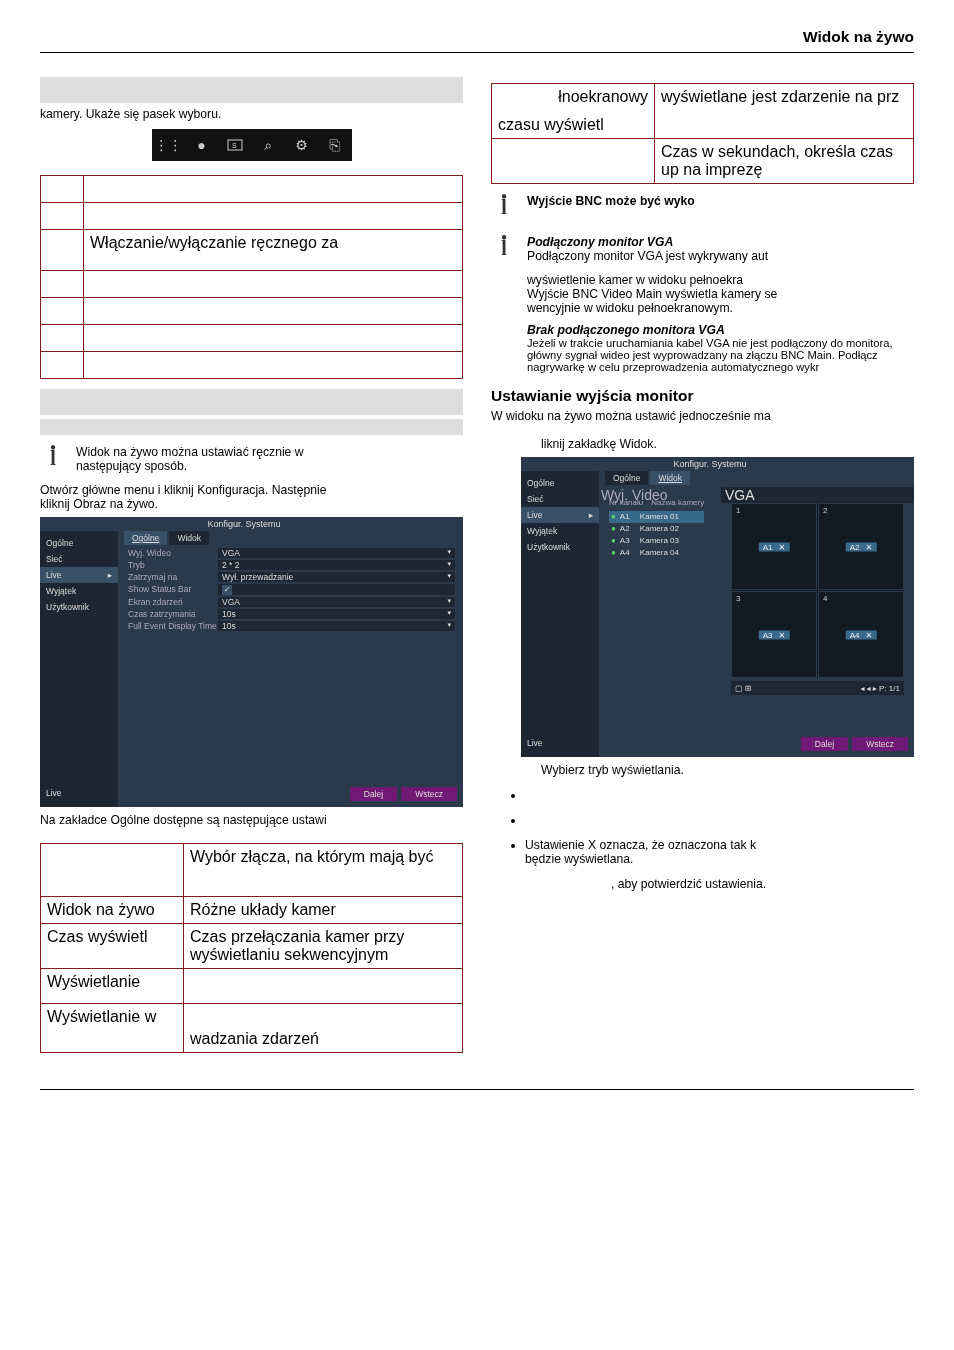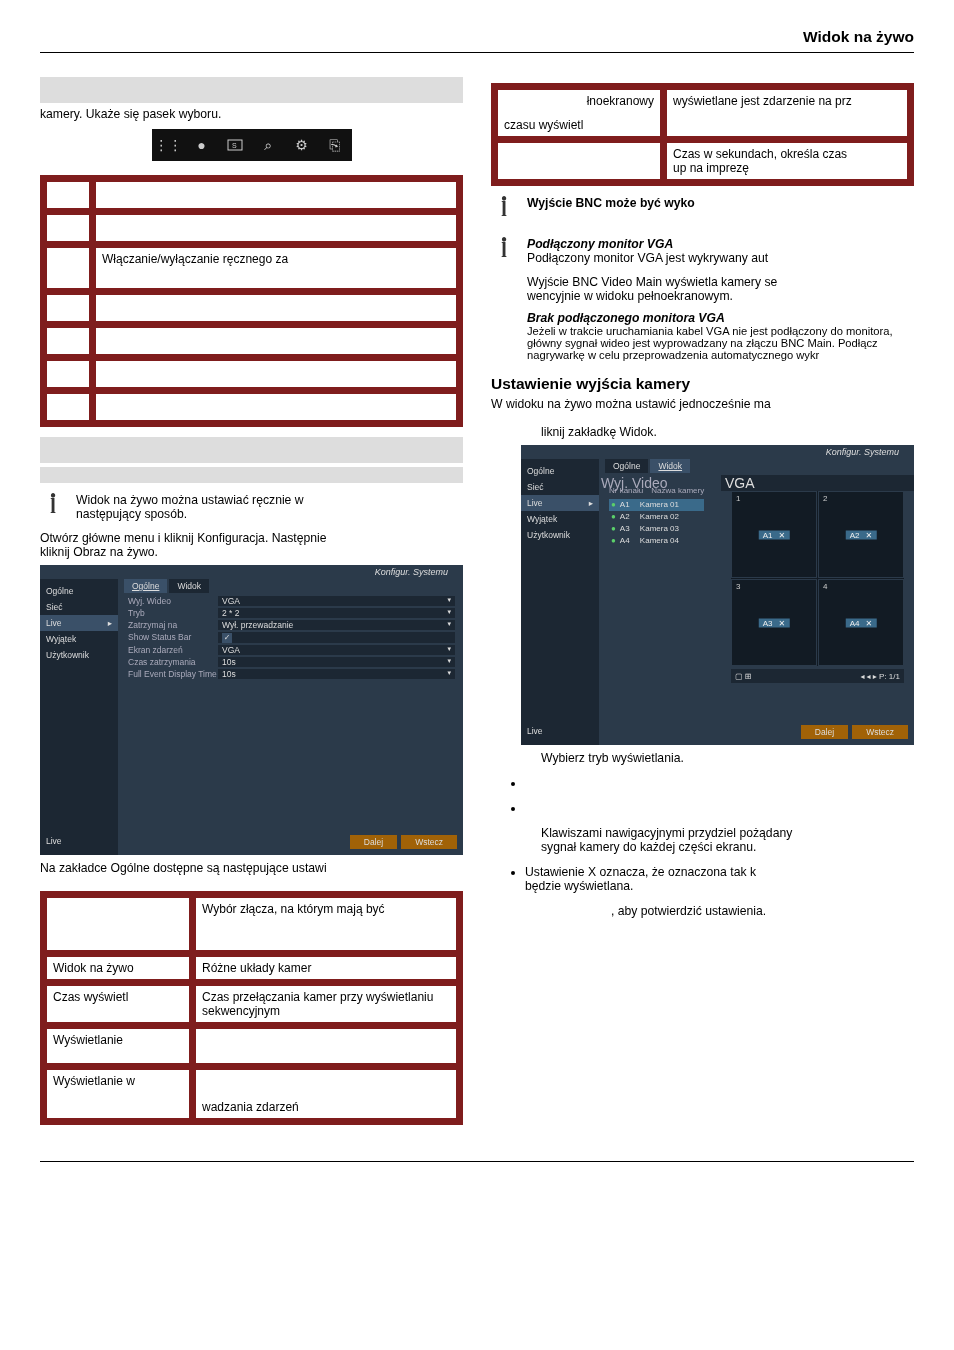--- a/index.html
+++ b/index.html
@@ -33,23 +33,23 @@
     height: 26px;
     margin-bottom: 4px;
   }
   .gray-band.short { height: 16px; }
   table.bordered {
     border-collapse: collapse;
     width: 100%;
     margin: 6px 0 10px 0;
   }
   table.bordered td {
-    border: 7px solid #7f1d1d;
+    border: 1px solid #7f1d1d;
     padding: 4px 6px;
-    font-size: 12px;
+    font-size: 16px;
     vertical-align: top;
   }
   .toolbar-img {
     background: #111;
     height: 32px;
     width: 200px;
     margin: 8px auto 14px auto;
     display: flex;
     align-items: center;
     justify-content: space-around;
@@ -103,23 +103,22 @@
     height: 290px;
     position: relative;
     color: #ddd;
     font-size: 9px;
     overflow: hidden;
     margin: 6px 0;
   }
   .screenshot .ss-title {
     position: absolute;
     top: 2px; left: 0; right: 15px;
-    text-align: right;
+    text-align: center;
     font-size: 9px;
-    font-style: italic;
   }
   .screenshot .ss-left {
     position: absolute;
     left: 0; top: 14px; bottom: 0;
     width: 78px;
     background: #1c2733;
     padding: 4px 0;
   }
   .screenshot .ss-left div {
     padding: 3px 6px;
@@ -168,21 +167,21 @@
     width: 10px; height: 10px; background: #3a5068; display: inline-block;
     text-align: center; line-height: 10px; font-size: 8px;
   }
   .screenshot .ss-foot {
     position: absolute;
     right: 6px; bottom: 6px;
     display: flex;
     gap: 4px;
   }
   .screenshot .ss-foot span {
-    background: #a16207;
+    background: #701a75;
     font-size: 8.5px;
     padding: 2px 14px;
   }
   .ss2 .head-row {
     position: absolute;
     left: 76px; top: 30px;
     font-size: 14px;
     display: flex;
   }
   .ss2 .head-row .h1 { width: 120px; padding-left: 4px; color: #aab; }
@@ -444,30 +443,31 @@
       <div class="info-icon"></div>
       <div class="info-text bold">Wyjście BNC może być wyko</div>
     </div>
 
     <div class="info-row" style="margin-top:20px">
       <div class="info-icon"></div>
       <div class="info-text">
         <div class="bold italic">Podłączony monitor VGA</div>
         <div>Podłączony monitor VGA jest wykrywany aut</div>
         <div style="height:10px"></div>
+        <div>wyświetlenie kamer w widoku pełnoekra</div>
         <div>Wyjście BNC Video Main wyświetla kamery se</div>
         <div>wencyjnie w widoku pełnoekranowym.</div>
         <div style="height:8px"></div>
         <div class="bold italic">Brak podłączonego monitora VGA</div>
         <div class="small">Jeżeli w trakcie uruchamiania kabel VGA nie jest podłączony do monitora, główny sygnał wideo jest wyprowadzany na złączu BNC Main. Podłącz</div>
         <div class="small">nagrywarkę w celu przeprowadzenia automatycznego wykr</div>
       </div>
     </div>
 
-    <h3 class="section">Ustawienie wyjścia kamery</h3>
+    <h3 class="section">Ustawianie wyjścia monitor</h3>
     <div>W widoku na żywo można ustawić jednocześnie ma</div>
 
     <div style="height:14px"></div>
     <div style="padding-left:50px">liknij zakładkę Widok.</div>
 
     <div class="screenshot ss2" style="height:300px;margin-left:30px;width:calc(100% - 30px)">
       <div class="ss-title">Konfigur. Systemu</div>
       <div class="ss-left">
         <div>Ogólne</div>
         <div>Sieć</div>
@@ -549,24 +549,20 @@
       </div>
     </div>
 
     <div style="padding-left:50px;margin-top:4px">Wybierz tryb wyświetlania.</div>
 
     <ul class="bullets">
       <li></li>
       <li></li>
     </ul>
 
-    <div style="padding-left:50px">
-      <div>Klawiszami nawigacyjnymi przydziel pożądany</div>
-      <div>sygnał kamery do każdej części ekranu.</div>
-    </div>
 
     <ul class="bullets">
       <li>
         <div>Ustawienie X oznacza, że oznaczona tak k</div>
         <div>będzie wyświetlana.</div>
       </li>
     </ul>
 
     <div style="padding-left:120px">, aby potwierdzić ustawienia.</div>
 

